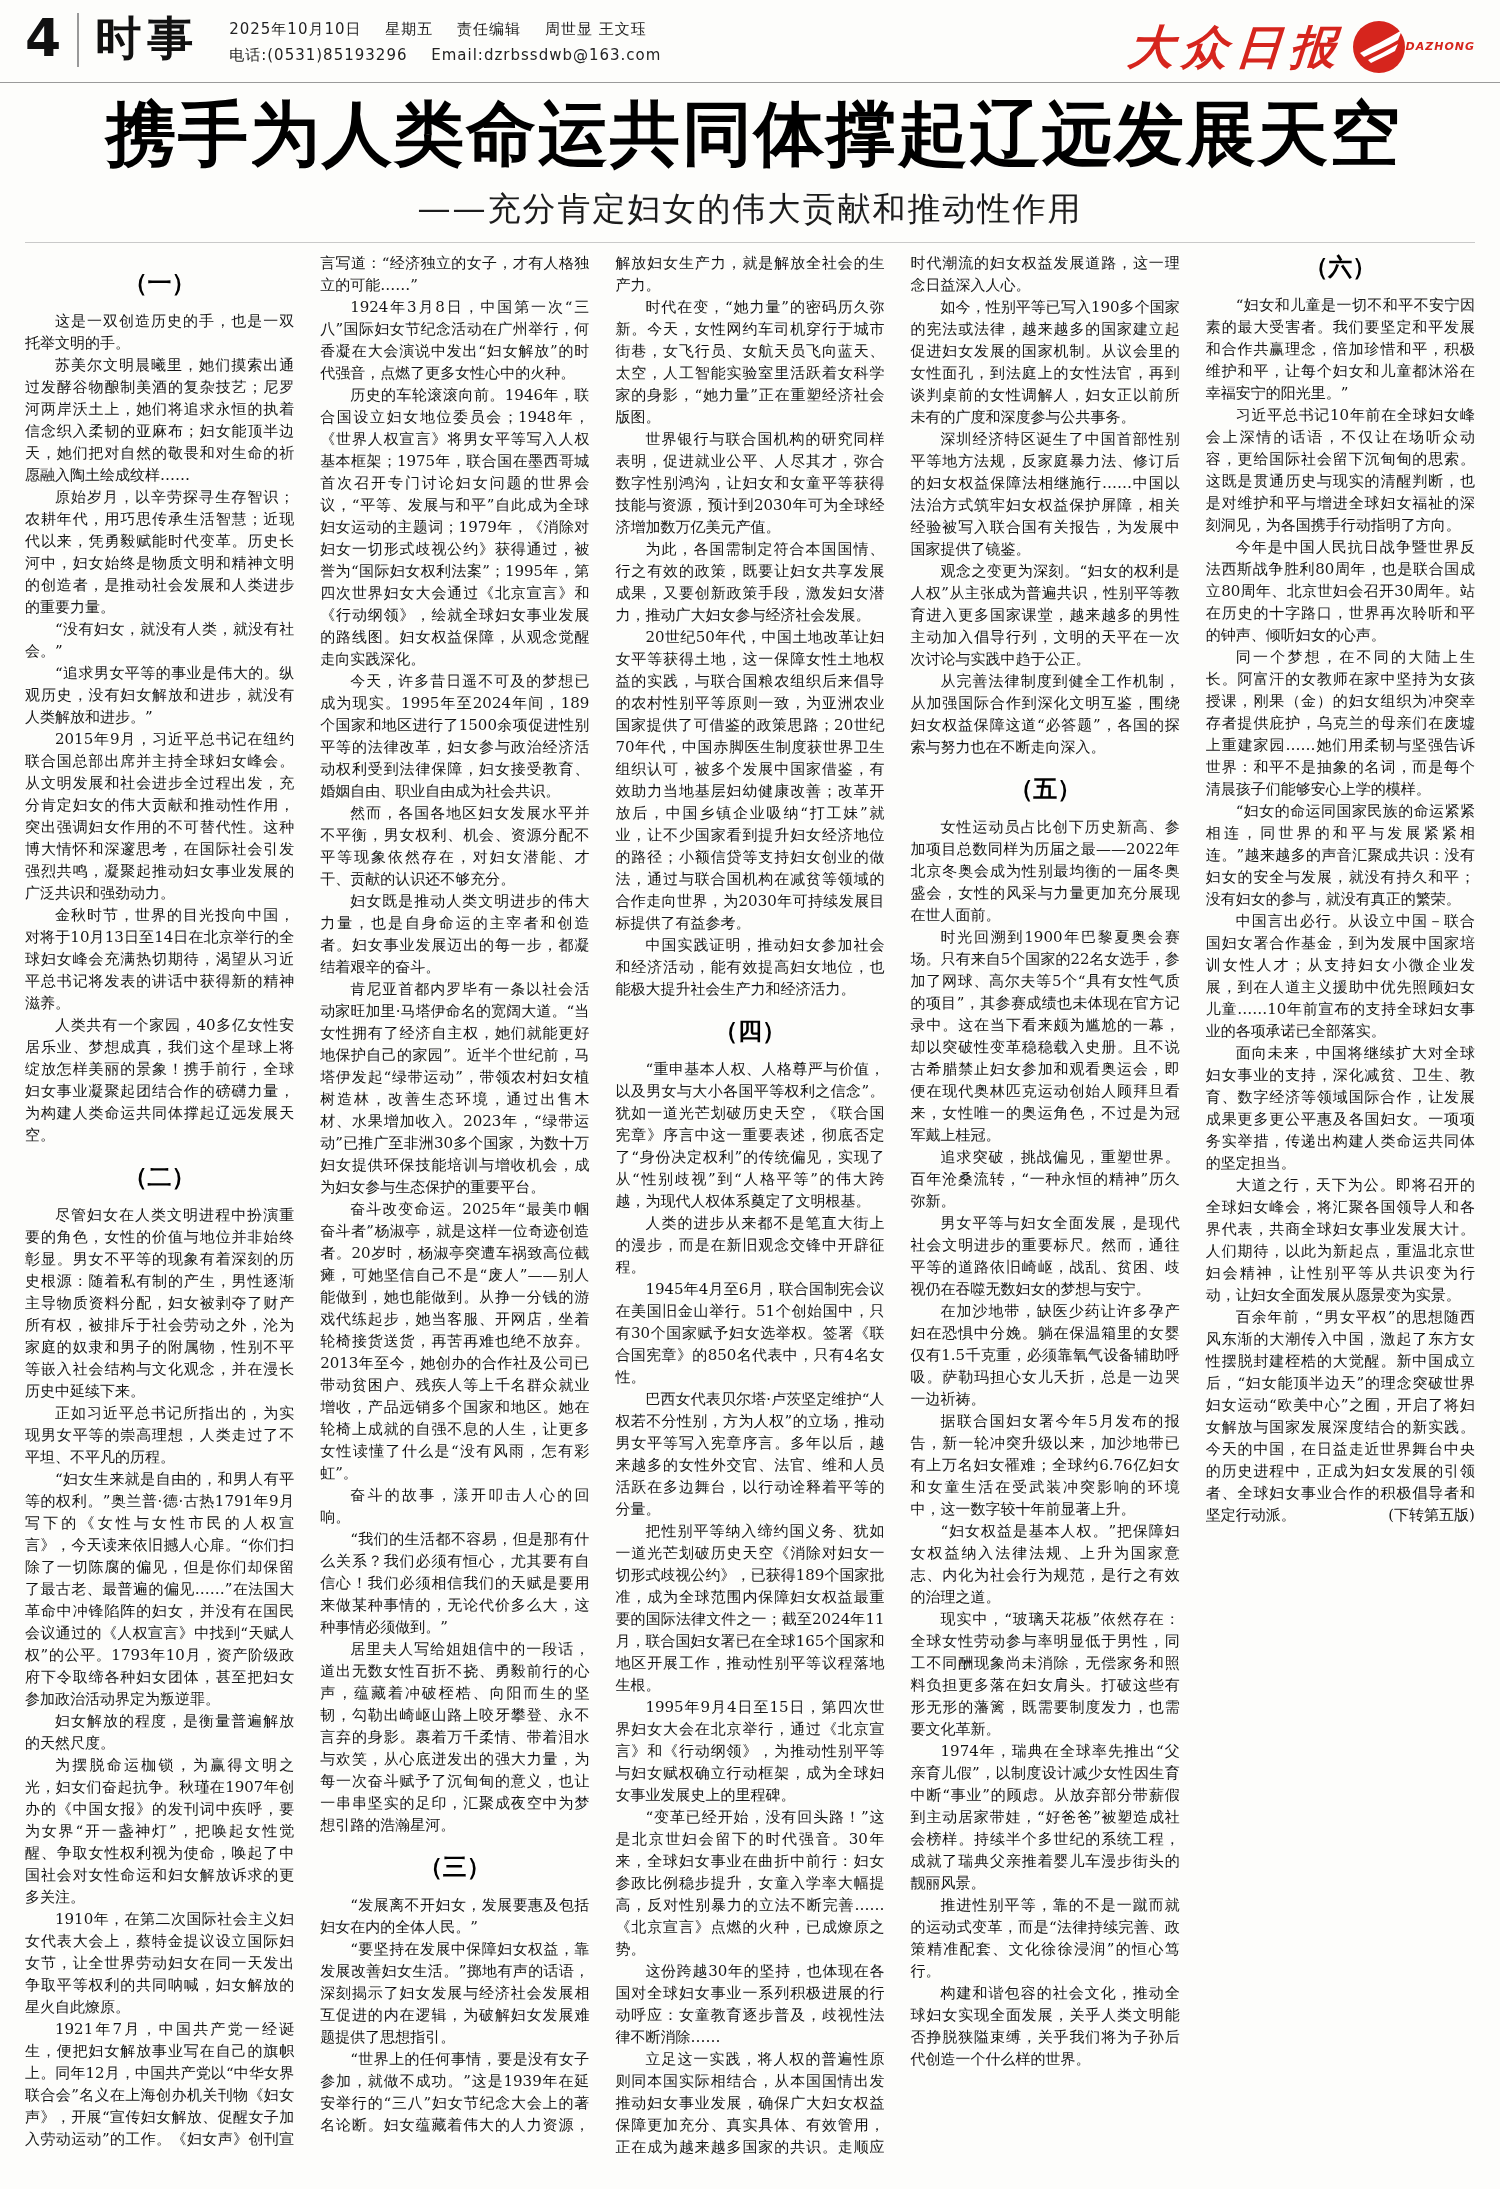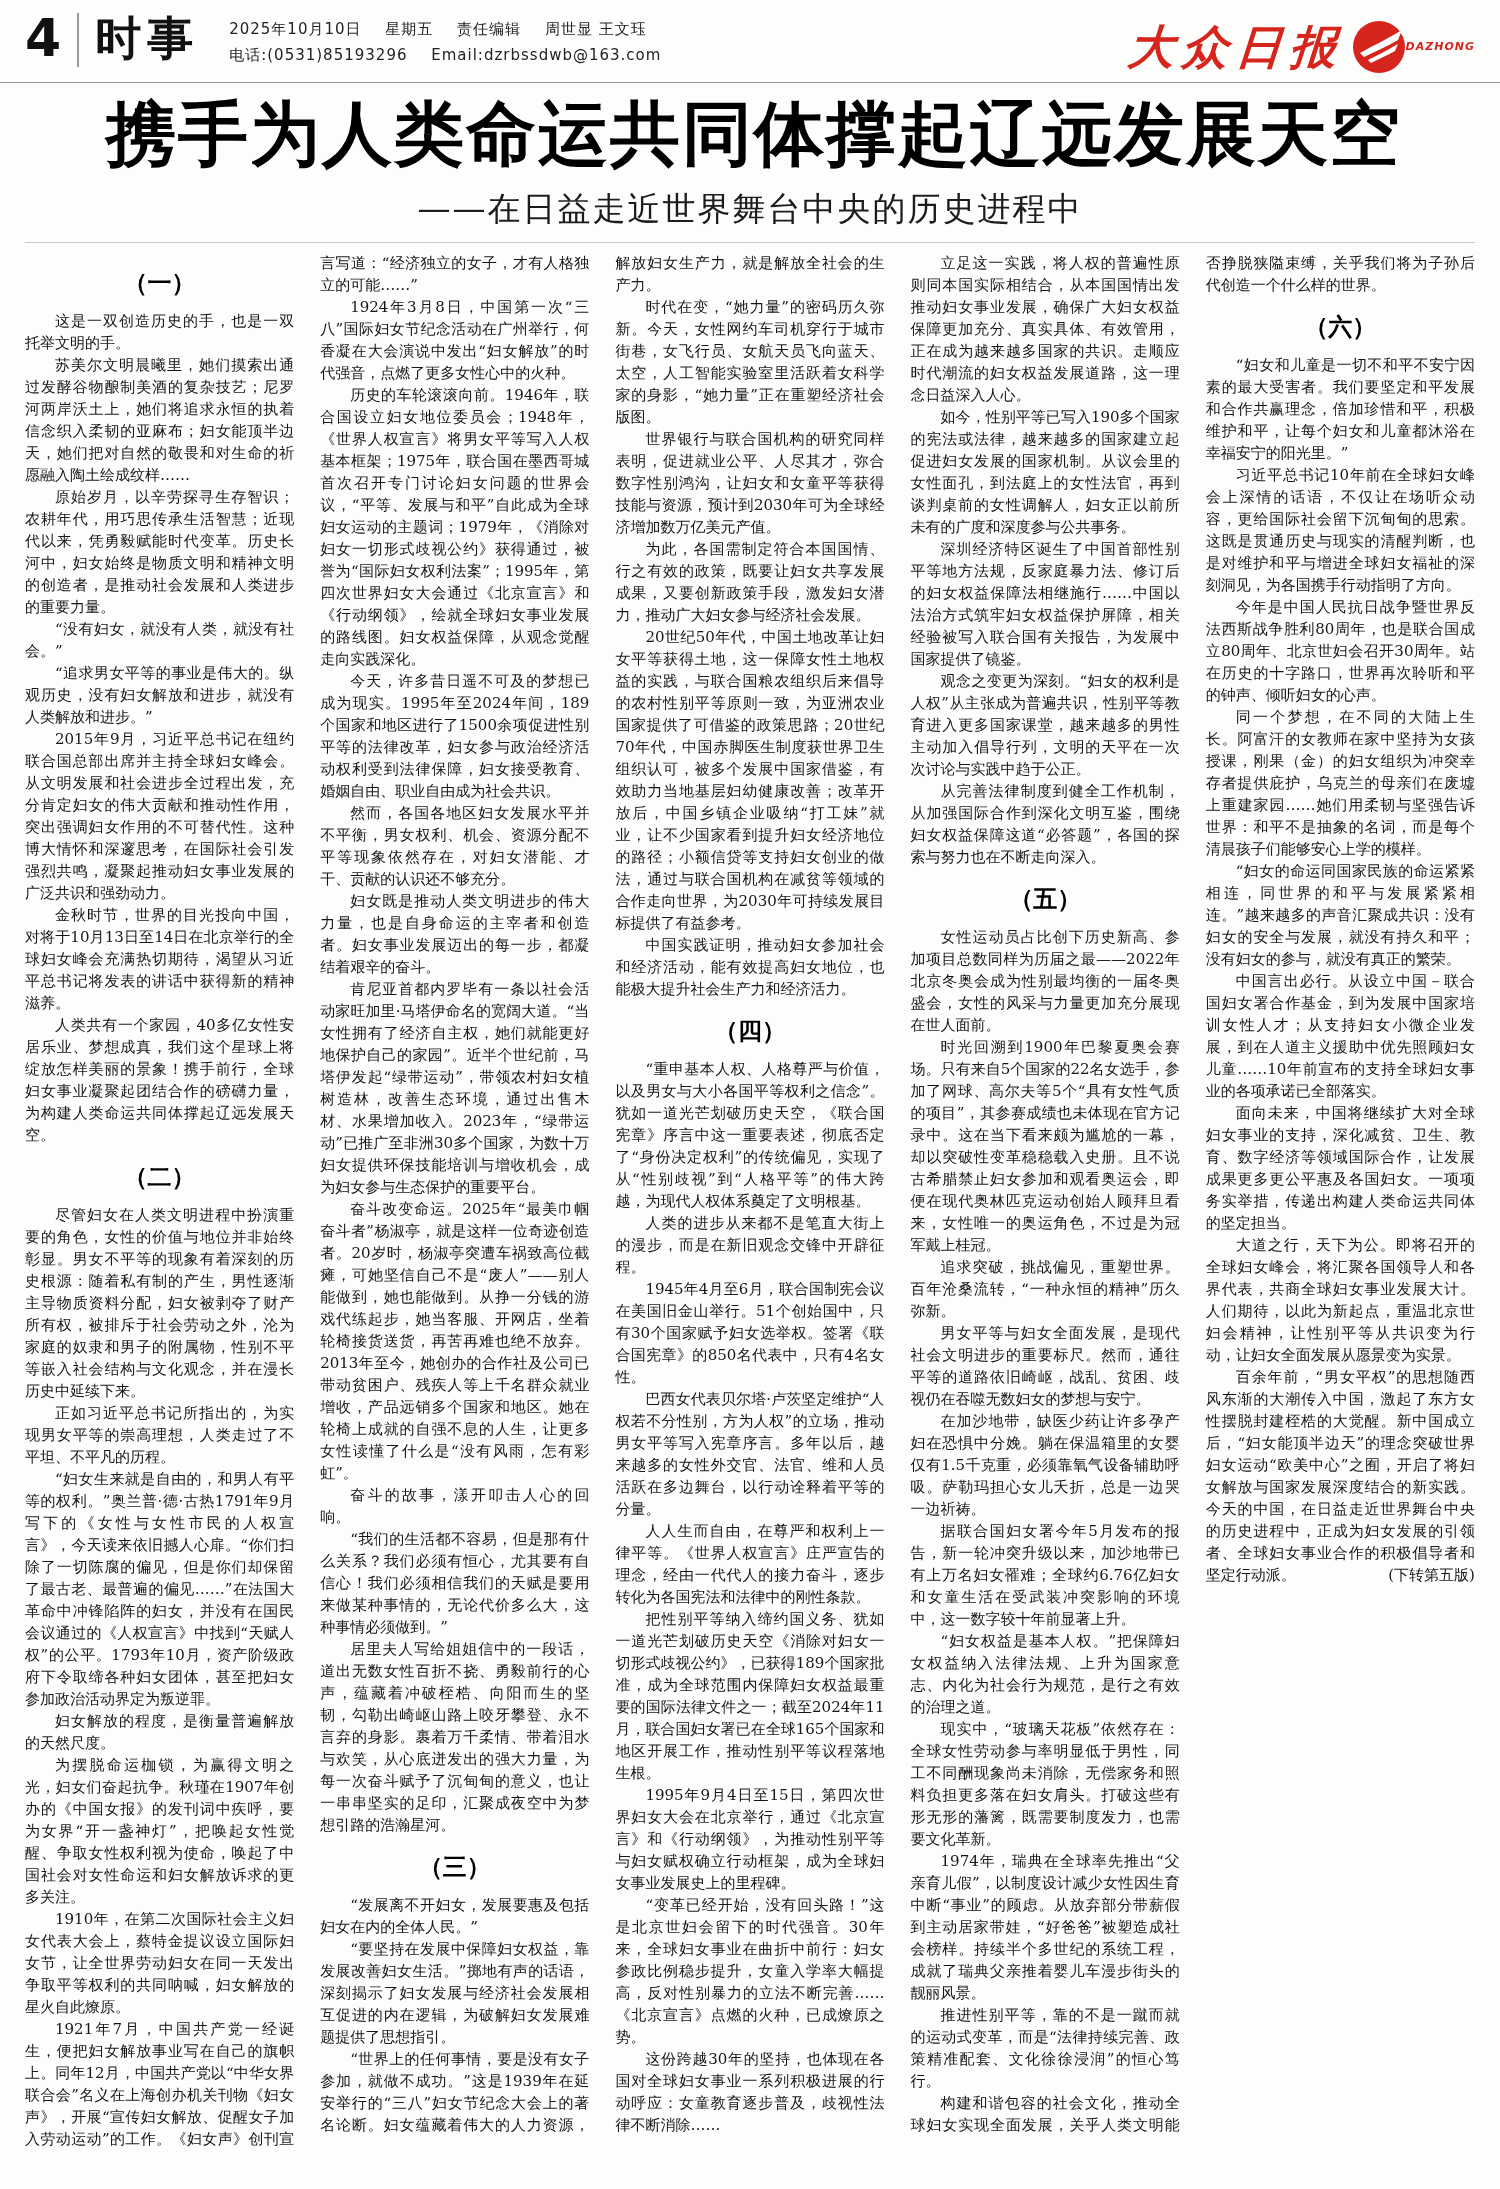--- a/index.html
+++ b/index.html
@@ -110,21 +110,21 @@
             <path d="M16 40 C26 35, 36 30, 46 24 L43 31 C34 36, 26 39, 19 43 Z" fill="#ffffff"></path>
           </svg>
         </span>
         <div class="brand-latin">DAZHONG</div>
       </div>
     </div>
   </div>
   <div class="mast-rule"></div>
 
   <div class="headline">携手为人类命运共同体撑起辽远发展天空</div>
-  <div class="subhead">——在日益走近世界舞台中央的历史进程中</div>
+  <div class="subhead">——充分肯定妇女的伟大贡献和推动性作用</div>
   <div class="head-rule"></div>
 
   <div class="article" id="article">
       <div class="sec-head">（一）</div>
       <p>这是一双创造历史的手，也是一双托举文明的手。</p>
       <p>苏美尔文明晨曦里，她们摸索出通过发酵谷物酿制美酒的复杂技艺；尼罗河两岸沃土上，她们将追求永恒的执着信念织入柔韧的亚麻布；妇女能顶半边天，她们把对自然的敬畏和对生命的祈愿融入陶土绘成纹样……</p>
       <p>原始岁月，以辛劳探寻生存智识；农耕年代，用巧思传承生活智慧；近现代以来，凭勇毅赋能时代变革。历史长河中，妇女始终是物质文明和精神文明的创造者，是推动社会发展和人类进步的重要力量。</p>
       <p>“没有妇女，就没有人类，就没有社会。”</p>
       <p>“追求男女平等的事业是伟大的。纵观历史，没有妇女解放和进步，就没有人类解放和进步。”</p>
       <p>2015年9月，习近平总书记在纽约联合国总部出席并主持全球妇女峰会。从文明发展和社会进步全过程出发，充分肯定妇女的伟大贡献和推动性作用，突出强调妇女作用的不可替代性。这种博大情怀和深邃思考，在国际社会引发强烈共鸣，凝聚起推动妇女事业发展的广泛共识和强劲动力。</p>
@@ -155,21 +155,20 @@
       <p>时代在变，“她力量”的密码历久弥新。今天，女性网约车司机穿行于城市街巷，女飞行员、女航天员飞向蓝天、太空，人工智能实验室里活跃着女科学家的身影，“她力量”正在重塑经济社会版图。</p>
       <p>世界银行与联合国机构的研究同样表明，促进就业公平、人尽其才，弥合数字性别鸿沟，让妇女和女童平等获得技能与资源，预计到2030年可为全球经济增加数万亿美元产值。</p>
       <p>为此，各国需制定符合本国国情、行之有效的政策，既要让妇女共享发展成果，又要创新政策手段，激发妇女潜力，推动广大妇女参与经济社会发展。</p>
       <p>20世纪50年代，中国土地改革让妇女平等获得土地，这一保障女性土地权益的实践，与联合国粮农组织后来倡导的农村性别平等原则一致，为亚洲农业国家提供了可借鉴的政策思路；20世纪70年代，中国赤脚医生制度获世界卫生组织认可，被多个发展中国家借鉴，有效助力当地基层妇幼健康改善；改革开放后，中国乡镇企业吸纳“打工妹”就业，让不少国家看到提升妇女经济地位的路径；小额信贷等支持妇女创业的做法，通过与联合国机构在减贫等领域的合作走向世界，为2030年可持续发展目标提供了有益参考。</p>
       <p>中国实践证明，推动妇女参加社会和经济活动，能有效提高妇女地位，也能极大提升社会生产力和经济活力。</p>
       <div class="sec-head">（四）</div>
       <p>“重申基本人权、人格尊严与价值，以及男女与大小各国平等权利之信念”。犹如一道光芒划破历史天空，《联合国宪章》序言中这一重要表述，彻底否定了“身份决定权利”的传统偏见，实现了从“性别歧视”到“人格平等”的伟大跨越，为现代人权体系奠定了文明根基。</p>
       <p>人类的进步从来都不是笔直大街上的漫步，而是在新旧观念交锋中开辟征程。</p>
       <p>1945年4月至6月，联合国制宪会议在美国旧金山举行。51个创始国中，只有30个国家赋予妇女选举权。签署《联合国宪章》的850名代表中，只有4名女性。</p>
       <p>巴西女代表贝尔塔·卢茨坚定维护“人权若不分性别，方为人权”的立场，推动男女平等写入宪章序言。多年以后，越来越多的女性外交官、法官、维和人员活跃在多边舞台，以行动诠释着平等的分量。</p>
-      <p>人人生而自由，在尊严和权利上一律平等。《世界人权宣言》庄严宣告的理念，经由一代代人的接力奋斗，逐步转化为各国宪法和法律中的刚性条款。</p>
       <p>把性别平等纳入缔约国义务、犹如一道光芒划破历史天空《消除对妇女一切形式歧视公约》，已获得189个国家批准，成为全球范围内保障妇女权益最重要的国际法律文件之一；截至2024年11月，联合国妇女署已在全球165个国家和地区开展工作，推动性别平等议程落地生根。</p>
       <p>1995年9月4日至15日，第四次世界妇女大会在北京举行，通过《北京宣言》和《行动纲领》，为推动性别平等与妇女赋权确立行动框架，成为全球妇女事业发展史上的里程碑。</p>
       <p>“变革已经开始，没有回头路！”这是北京世妇会留下的时代强音。30年来，全球妇女事业在曲折中前行：妇女参政比例稳步提升，女童入学率大幅提高，反对性别暴力的立法不断完善……《北京宣言》点燃的火种，已成燎原之势。</p>
       <p>这份跨越30年的坚持，也体现在各国对全球妇女事业一系列积极进展的行动呼应：女童教育逐步普及，歧视性法律不断消除……</p>
       <p>立足这一实践，将人权的普遍性原则同本国实际相结合，从本国国情出发推动妇女事业发展，确保广大妇女权益保障更加充分、真实具体、有效管用，正在成为越来越多国家的共识。走顺应时代潮流的妇女权益发展道路，这一理念日益深入人心。</p>
       <p>如今，性别平等已写入190多个国家的宪法或法律，越来越多的国家建立起促进妇女发展的国家机制。从议会里的女性面孔，到法庭上的女性法官，再到谈判桌前的女性调解人，妇女正以前所未有的广度和深度参与公共事务。</p>
       <p>深圳经济特区诞生了中国首部性别平等地方法规，反家庭暴力法、修订后的妇女权益保障法相继施行……中国以法治方式筑牢妇女权益保护屏障，相关经验被写入联合国有关报告，为发展中国家提供了镜鉴。</p>
       <p>观念之变更为深刻。“妇女的权利是人权”从主张成为普遍共识，性别平等教育进入更多国家课堂，越来越多的男性主动加入倡导行列，文明的天平在一次次讨论与实践中趋于公正。</p>
       <p>从完善法律制度到健全工作机制，从加强国际合作到深化文明互鉴，围绕妇女权益保障这道“必答题”，各国的探索与努力也在不断走向深入。</p>
       <div class="sec-head">（五）</div>

